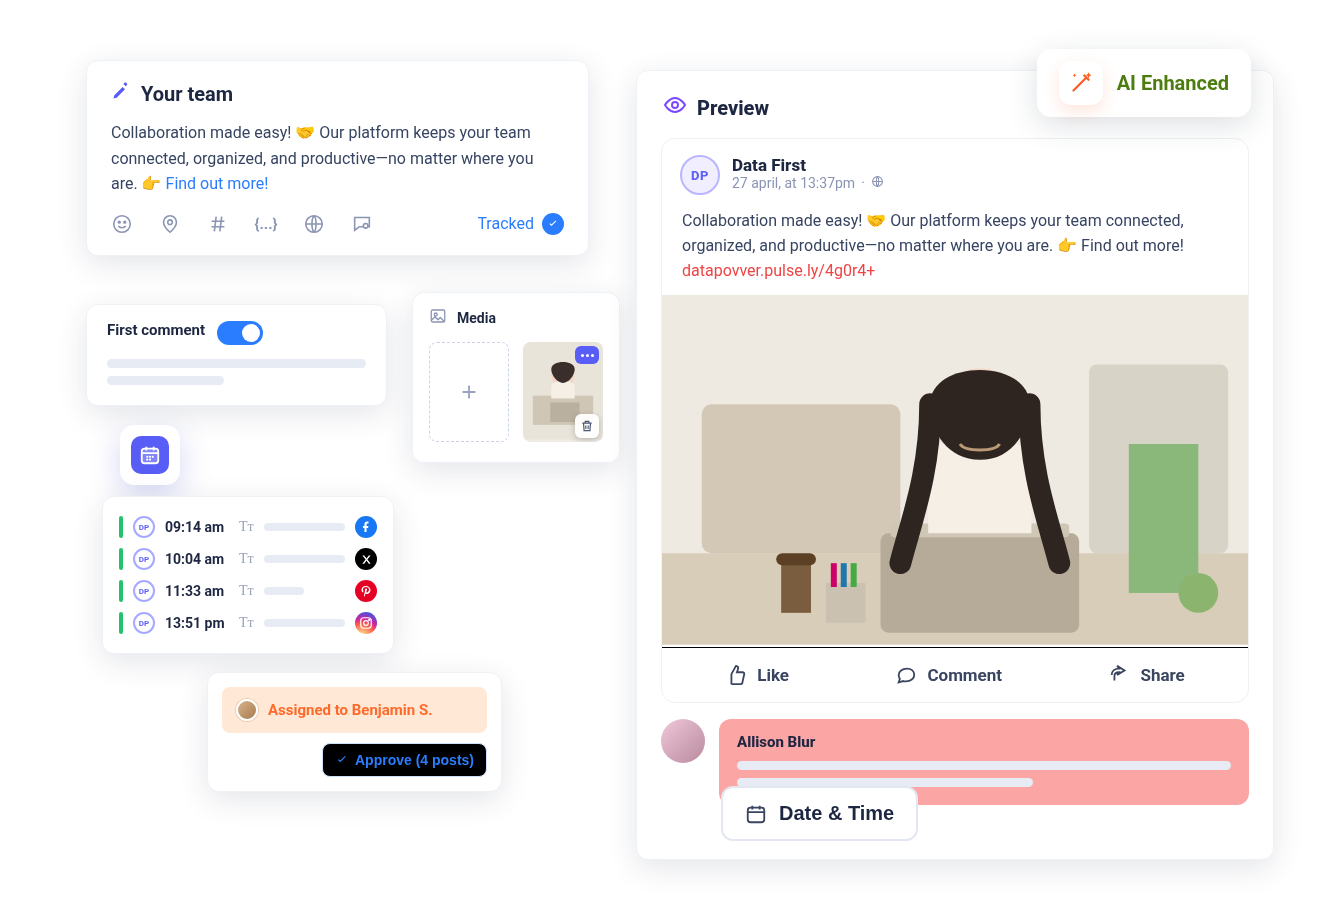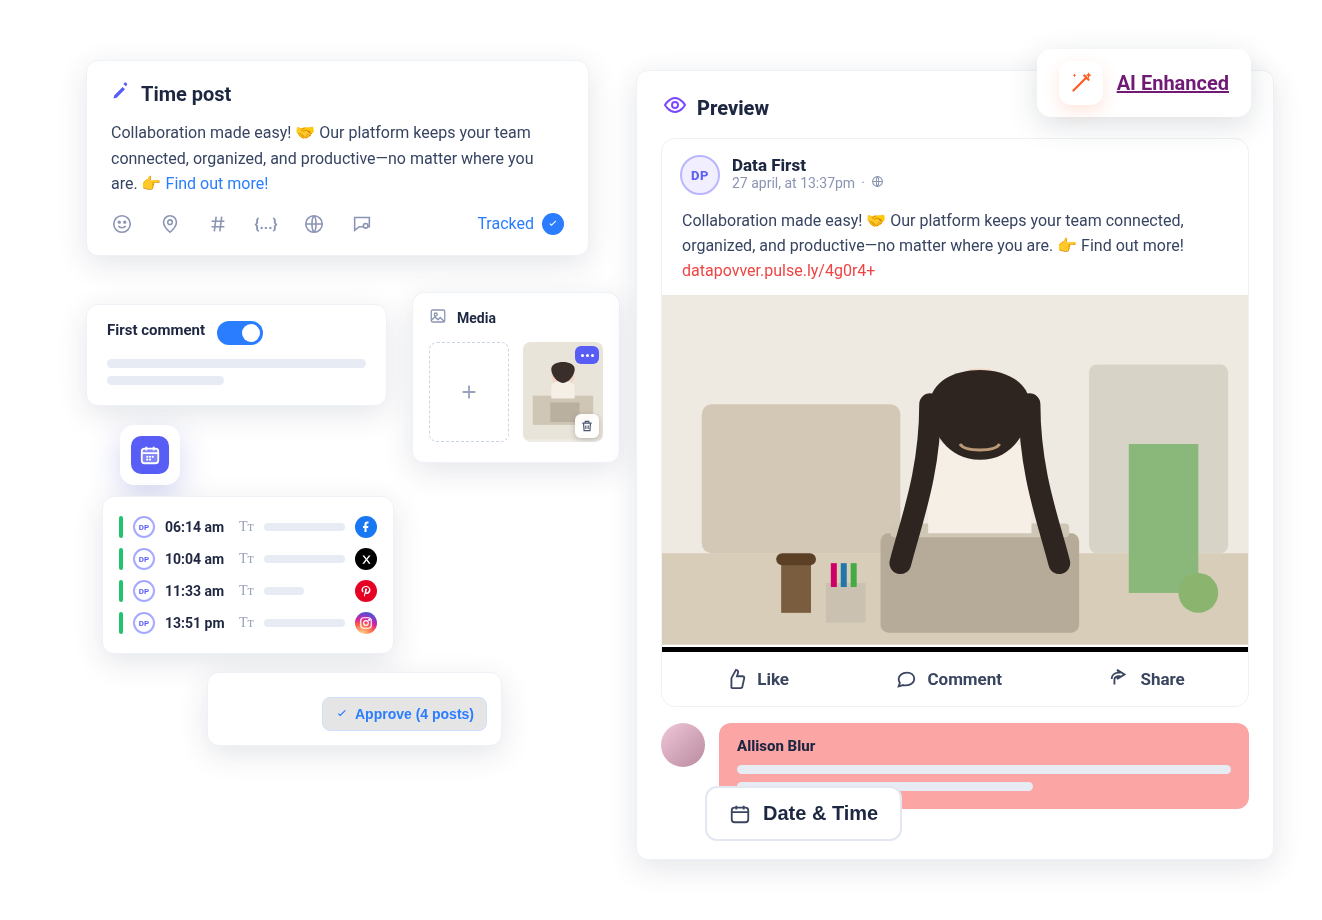--- a/index.html
+++ b/index.html
@@ -56,73 +56,73 @@
   .pin { background:#e60023; }
   .ig { background: radial-gradient(circle at 30% 110%, #fdf497 0%, #fd5949 45%, #d6249f 60%, #285AEB 90%); }
 
   
   .assigned-card { left: 207px; top: 672px; width: 295px; padding: 14px 14px 14px; }
   .assigned-top { background:#ffe9d6; border-radius:8px; padding:12px 14px; display:flex; align-items:center; gap:10px; }
   .avatar-sm { width:22px; height:22px; border-radius:50%; background:linear-gradient(135deg,#d7b48a,#a77a4e); border:2px solid #fff; box-shadow:0 0 0 1px #e7ccb0;}
   .assigned-text { color:#ff6a2b; font-weight:700; font-size:15px; }
   .msg-box { border:1px solid #e7ebf3; border-radius:10px; padding:14px 16px; margin-top:12px; font-size:16px; color:#374462; line-height:1.5; }
   .approve-row { display:flex; justify-content:flex-end; margin-top:10px; }
-  .approve-btn { border:1px solid #cfe0ff; color:#2a7dff; font-weight:700; font-size:14px; border-radius:8px; padding:8px 12px; background:#e5e5e5; display:flex; align-items:center; gap:6px; cursor:pointer;}
+  .approve-btn { border:1px solid #cfe0ff; color:#2a7dff; font-weight:700; font-size:14px; border-radius:8px; padding:8px 12px; background:#000000; display:flex; align-items:center; gap:6px; cursor:pointer;}
 
   
   .media-card { left: 412px; top: 292px; width: 208px; padding: 14px 16px 20px; }
   .media-title { display:flex; align-items:center; gap:10px; font-weight:700; font-size:14px; color:#1e2742; }
   .media-grid { display:flex; gap:14px; margin-top:14px; }
   .add-tile { width:82px; height:100px; border:1.5px dashed #cbd3e6; border-radius:8px; display:flex; align-items:center; justify-content:center; color:#9aa3bd; font-size:24px; cursor:pointer;}
   .thumb { width:82px; height:100px; border-radius:8px; background:#efece6; position:relative; overflow:hidden; }
   .thumb svg.scene { position:absolute; inset:0; }
   .thumb .del { position:absolute; right:4px; bottom:4px; width:24px; height:24px; background:rgba(255,255,255,.95); border-radius:6px; display:flex; align-items:center; justify-content:center; box-shadow:0 2px 6px rgba(0,0,0,.2); cursor:pointer;}
   .thumb .dots { position:absolute; right:4px; top:4px; width:24px; height:18px; background:#585df6; border-radius:6px; display:flex; align-items:center; justify-content:center; gap:2px; cursor:pointer; }
   .thumb .dots span { width:3px; height:3px; background:#fff; border-radius:50%; }
 
   
   .preview-card { left: 636px; top: 70px; width: 638px; height: 790px; padding:0; }
   .ai-badge { position:absolute; right:22px; top:-22px; background:#fff; border-radius:14px; box-shadow:0 8px 30px rgba(35,45,70,.15); padding:12px 22px; display:flex; align-items:center; gap:14px; }
   .ai-ico { width:44px; height:44px; border-radius:12px; background:#fff; box-shadow:0 6px 16px rgba(255,110,60,.18); display:flex; align-items:center; justify-content:center; }
-  .ai-text { font-weight:700; font-size:20px; color:#701a75;text-decoration:underline; }
+  .ai-text { font-weight:700; font-size:20px; color:#4d7c0f; }
   .prev-head { display:flex; align-items:center; gap:10px; padding:22px 26px 16px; font-weight:800; font-size:20px; color:#1e2742; }
   .eye-ico { color:#7b48ff; }
   .fb-card { margin:0 24px; border:1px solid #eef1f6; border-radius:14px; overflow:hidden; }
   .fb-top { display:flex; gap:12px; padding:16px 18px 6px; }
   .fb-avatar { width:40px; height:40px; border-radius:50%; border:2px solid #b9b6ff; display:flex; align-items:center; justify-content:center; background:#f1efff; color:#5b5ff5; font-weight:800; font-size:13px; letter-spacing:.5px; }
   .fb-name { font-weight:800; font-size:17px; color:#1e2742; }
   .fb-sub { font-size:14px; color:#8a94b3; display:flex; align-items:center; gap:6px; }
   .fb-body { padding:8px 20px 12px; font-size:16px; line-height:1.55; color:#374462; }
   .fb-link { color:#ef4444; }
   .hero { height:352px; position:relative; overflow:hidden; }
   .hero svg { position:absolute; inset:0; }
-  .fb-actions { display:flex; justify-content:space-around; padding:10px 10px; font-weight:700; font-size:17px; color:#3a4560; border-top:5px solid #000000;}
+  .fb-actions { display:flex; justify-content:space-around; padding:10px 10px; font-weight:700; font-size:17px; color:#3a4560; border-top:1px solid #000000;}
   .fb-act { display:flex; align-items:center; gap:10px; cursor:pointer; padding:6px 10px; }
   .comment-row { margin:16px 24px 0; display:flex; gap:14px; }
   .avatar-cmt { width:44px; height:44px; border-radius:50%; background:linear-gradient(135deg,#f1c7da,#b88a9e); }
   .cmt-box { flex:1; background:#fca5a5; border-radius:12px; padding:14px 18px 18px; }
   .cmt-name { font-weight:800; color:#1e2742; font-size:15px; margin-bottom:10px; }
 
   .bottom-bar { position:absolute; left:68px; right:22px; bottom:18px; display:flex; gap:18px; }
-  .dt-btn { padding:14px 22px; border:2px solid #e2e7f2; border-radius:12px; background:#fff; display:flex; align-items:center; gap:12px; font-weight:800; font-size:20px; color:#1e2742; cursor:pointer; }
+  .dt-btn { padding:14px 22px; border:2px solid #e2e7f2; border-radius:12px; background:#fff; display:flex; align-items:center; gap:12px; font-weight:800; font-size:20px; color:#1e2742; cursor:pointer;margin-left:16px; }
   .pub-btn { flex:0 0 auto; display:flex; align-items:stretch; }
   .pub-main { background:#ff5b1f; color:#fff; font-weight:800; font-size:20px; padding:14px 28px; border-radius:12px 0 0 12px; border:none; cursor:pointer; }
   .pub-drop { background:#ff5b1f; color:#fff; padding:14px 18px; border-radius:0 12px 12px 0; border:none; border-left:1px solid rgba(255,255,255,.5); cursor:pointer; display:flex; align-items:center; }
 </style>
 </head>
 <body>
 
 <div class="card post-card">
   <div class="sect-title">
     <span>
       <svg width="20" height="20" viewBox="0 0 24 24">
           <path fill="#585df6" d="M3 21l3.8-1 10-10-2.8-2.8-10 10L3 21zm14.7-14.7l1.3-1.3c.6-.6.6-1.5 0-2.1l-.7-.7c-.6-.6-1.5-.6-2.1 0l-1.3 1.3 2.8 2.8z"></path>
         </svg>
     </span>
-    <span>Time post</span>
+    <span>Your team</span>
   </div>
   <div class="post-body">
     <span>Collaboration made easy! </span><span class="point">🤝</span><span> Our platform keeps your team connected, organized, and productive—no matter where you are. </span><span class="point">👉</span>
     <span class="link">Find out more!</span>
   </div>
   <div class="toolbar">
     <span class="tool-ico">
         <svg width="22" height="22" viewBox="0 0 24 24" fill="none" stroke="#8a94b3" stroke-width="1.7">
           <circle cx="12" cy="12" r="9"></circle>
           <circle cx="9" cy="10" r="1" fill="#8a94b3"></circle>
@@ -188,21 +188,21 @@
         <circle cx="9" cy="17" r="1.2" fill="#fff"></circle>
         <circle cx="12" cy="17" r="1.2" fill="#fff"></circle>
       </svg>
   </span>
 </div>
 
 <div class="card sched-card">
   <div class="sched-row">
     <span class="vbar"></span>
     <span class="dp-badge">DP</span>
-    <span class="sched-time">06:14 am</span>
+    <span class="sched-time">09:14 am</span>
     <span class="tt-ico">Tт</span>
     <span class="skeleton" style="flex:1;height:8px;"></span>
     <span class="social-ico fb">
         <svg width="12" height="12" viewBox="0 0 24 24">
           <path fill="#fff" d="M13 22v-8h3l1-4h-4V7c0-1 .5-2 2-2h2V1h-3c-3 0-5 2-5 5v4H6v4h3v8h4z"></path>
         </svg>
       </span>
   </div>
   <div class="sched-row">
     <span class="vbar"></span>
@@ -238,20 +238,24 @@
         <svg width="14" height="14" viewBox="0 0 24 24" fill="none" stroke="#fff" stroke-width="2">
           <rect x="3" y="3" width="18" height="18" rx="5"></rect>
           <circle cx="12" cy="12" r="4"></circle>
           <circle cx="17.5" cy="6.5" r="1" fill="#fff"></circle>
         </svg>
       </span>
   </div>
 </div>
 
 <div class="card assigned-card">
+  <div class="assigned-top">
+    <span class="avatar-sm"></span>
+    <span class="assigned-text">Assigned to Benjamin S.</span>
+  </div>
   <div class="approve-row">
     <button class="approve-btn">
       <svg width="14" height="14" viewBox="0 0 24 24">
           <path fill="#2a7dff" d="M9 16l-4-4 1.5-1.5L9 13l8-8L18.5 6.5 9 16z"></path>
         </svg>
       <span>Approve (4 posts)</span>
     </button>
   </div>
 </div>
 

